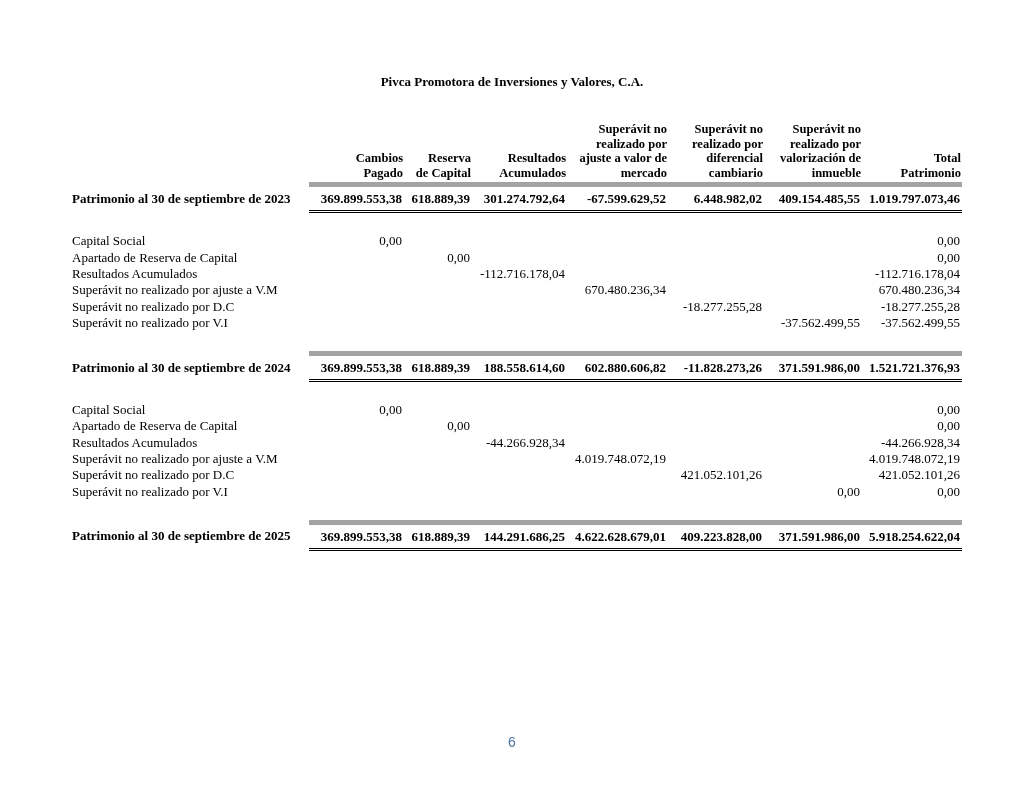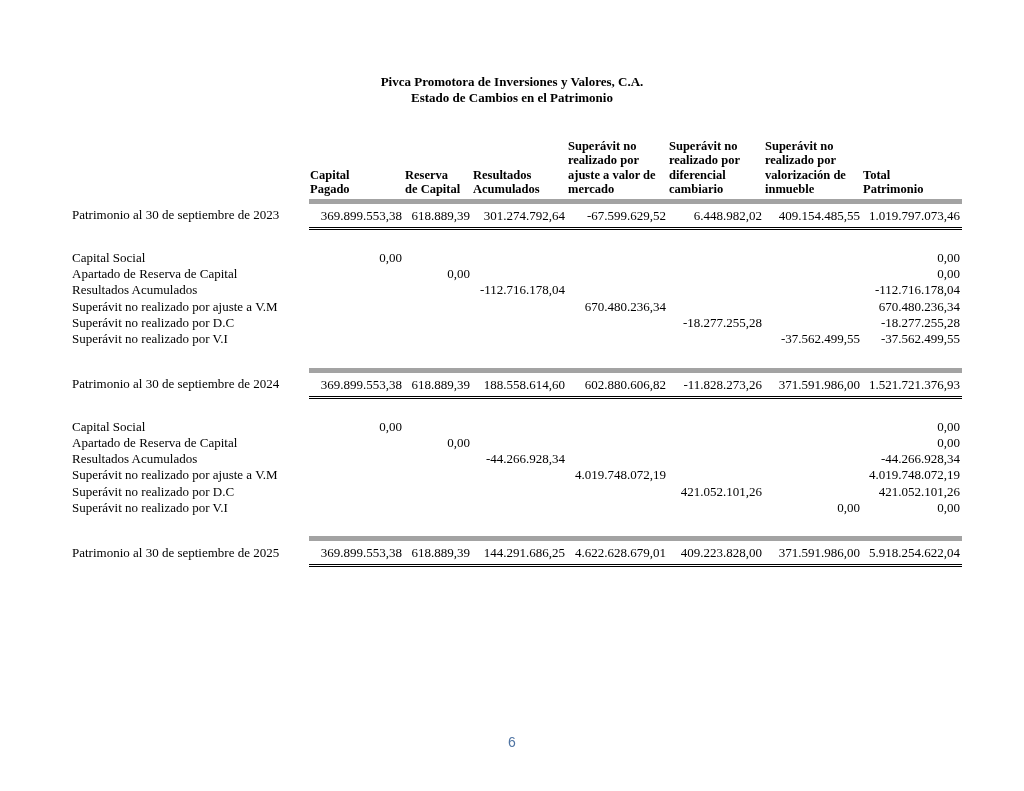--- a/index.html
+++ b/index.html
@@ -27,21 +27,21 @@
   table.equity-table {
     border-collapse: collapse;
     table-layout: fixed;
     margin-left: 72px;
     margin-top: 32px;
   }
   th.col-head {
     font-weight: bold;
     font-size: 12.5px;
     line-height: 14.5px;
-    text-align: left;
+    text-align: right;
     vertical-align: bottom;
     white-space: pre-line;
     border-bottom: 1px solid #000;
     padding: 0 1px 2px 1px;
   }
   th.corner {
     border-bottom: none;
   }
   td {
     font-size: 13px;
@@ -59,21 +59,21 @@
   }
   tr.row-detail td {
     height: 16.3px;
     line-height: 16.3px;
   }
   tr.row-spacer td {
     height: 18px;
     border: none;
   }
   tr.row-total td {
-    font-weight: normal;
+    font-weight: bold;
     padding-top: 4px;
     padding-bottom: 3px;
   }
   tr.row-total td.num {
     border-top: 5px solid #a3a3a3;
     border-bottom: 3px double #000;
   }
   .page-number {
     position: absolute;
     top: 734px;
@@ -83,38 +83,37 @@
     font-family: "Liberation Sans", sans-serif;
     font-size: 14px;
     color: #4f74a3;
   }
 </style>
 </head>
 <body>
 
 <div class="title-block">
   <div class="title-bold">Pivca Promotora de Inversiones y Valores, C.A.</div>
-  <div class="title-bold">Estado de Cambios en el Patrimonio</div>
 </div>
 
 <table class="equity-table">
   <colgroup>
     <col style="width:237px">
     <col style="width:95px">
     <col style="width:68px">
     <col style="width:95px">
     <col style="width:101px">
     <col style="width:96px">
     <col style="width:98px">
     <col style="width:100px">
   </colgroup>
   <thead>
     <tr id="col-header-row">
       <th class="corner"></th>
-    <th class="col-head">Capital
+    <th class="col-head">Cambios
 Pagado</th>
         <th class="col-head">Reserva
 de Capital</th>
         <th class="col-head">Resultados
 Acumulados</th>
         <th class="col-head">Superávit no
 realizado por
 ajuste a valor de
 mercado</th>
         <th class="col-head">Superávit no

